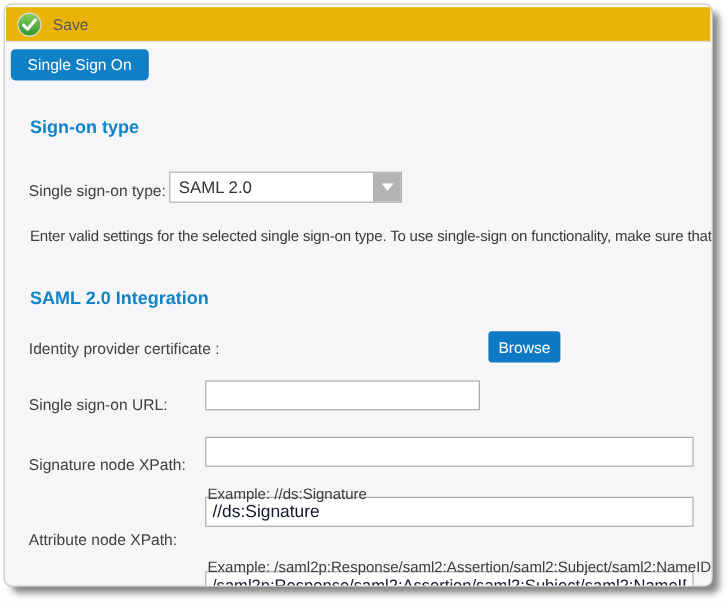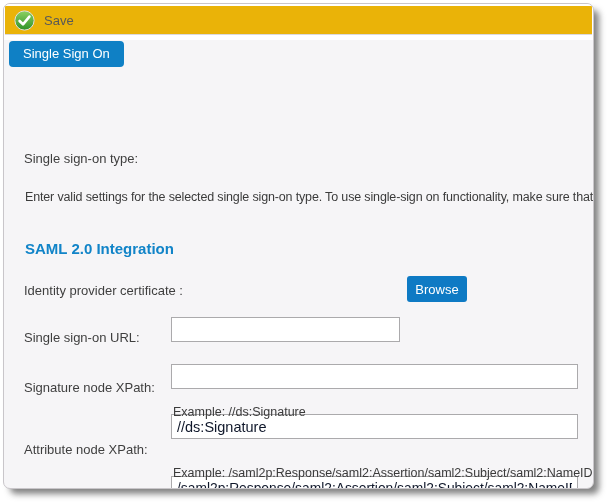--- a/index.html
+++ b/index.html
@@ -104,23 +104,30 @@
             <path d="M5.6 11 L9 14.3 L15.4 6.6" fill="none" stroke="#ffffff" stroke-width="2.6" stroke-linecap="round" stroke-linejoin="round"></path>
           </svg>
         </span>
         <span class="save-label">Save</span>
       </div>
     </div>
   </div>
 
   <div class="tab">Single Sign On</div>
 
+  <div class="section-heading h-signon">Sign-on type</div>
 
   <div class="field-label lbl-type">Single sign-on type:</div>
 
+  <div class="select-box">
+    <div class="select-value">SAML 2.0</div>
+    <div class="select-arrow">
+      <div class="tri-down"></div>
+    </div>
+  </div>
 
   <div class="help-text">Enter valid settings for the selected single sign-on type. To use single-sign on functionality, make sure that anonymous</div>
 
   <div class="section-heading h-saml">SAML 2.0 Integration</div>
 
   <div class="field-label lbl-cert">Identity provider certificate :</div>
   <input class="text-input inp-cert" type="text" value="" style="">
   <button class="browse-btn">Browse</button>
 
   <div class="field-label lbl-url">Single sign-on URL:</div>

